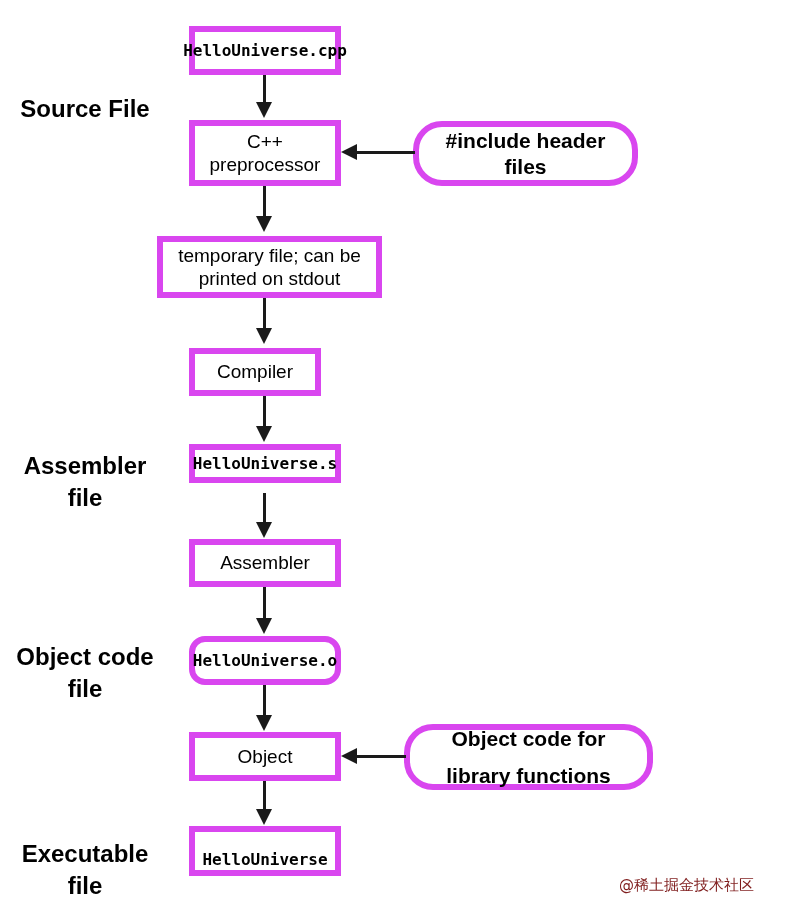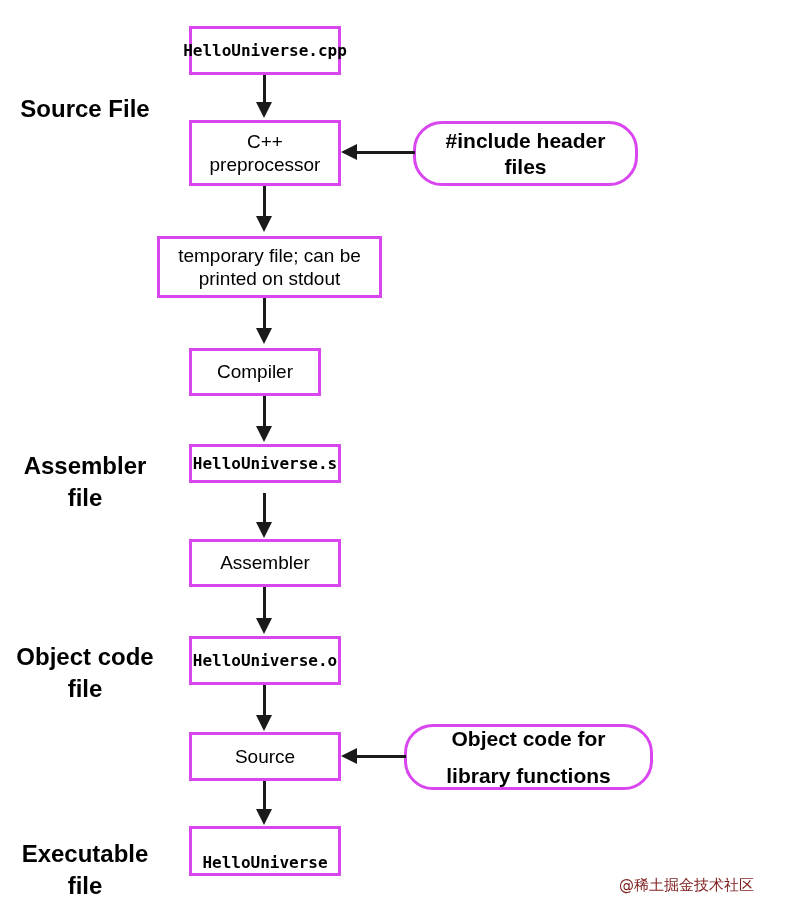--- a/index.html
+++ b/index.html
@@ -17,21 +17,21 @@
     height: 918px;
     background: #ffffff;
     overflow: hidden;
   }
 
   
   .box {
     position: absolute;
     box-sizing: border-box;
     background: #ffffff;
-    border: 3px solid #d946ef;
+    border: 6px solid #d946ef;
     display: flex;
     align-items: center;
     justify-content: center;
     text-align: center;
     line-height: 1.22;
   }
   .box-mono {
     font-family: "DejaVu Sans Mono", "Liberation Mono", monospace;
     font-weight: bold;
     font-size: 16px;
@@ -167,29 +167,29 @@
   <div class="vline" style="left:263px; top:493px; height:32px;"></div>
   <div class="varrow" style="left:256px; top:522px;"></div>
 
   <div class="box box-plain" style="left:189px; top:539px; width:152px; height:48px;">
     <span>Assembler</span>
   </div>
 
   <div class="vline" style="left:263px; top:587px; height:33px;"></div>
   <div class="varrow" style="left:256px; top:618px;"></div>
 
-  <div class="box box-mono" style="left:189px; top:636px; width:152px; height:49px;">
+  <div class="box box-mono" style="left:189px; top:636px; width:152px; height:49px;border-radius:16px;">
     <span>HelloUniverse.o</span>
   </div>
 
   <div class="vline" style="left:263px; top:685px; height:33px;"></div>
   <div class="varrow" style="left:256px; top:715px;"></div>
 
   <div class="box box-plain" style="left:189px; top:732px; width:152px; height:49px;">
-    <span>Source</span>
+    <span>Object</span>
   </div>
 
   <div class="box box-bold" style="left:404px; top:724px; width:249px; height:66px; flex-direction:column;gap:11px;">
     <div>Object code for</div>
     <div>library functions</div>
   </div>
 
   <div class="hline" style="left:357px; top:755px; width:49px;"></div>
   <div class="harrow-left" style="left:341px; top:748px;"></div>
 

